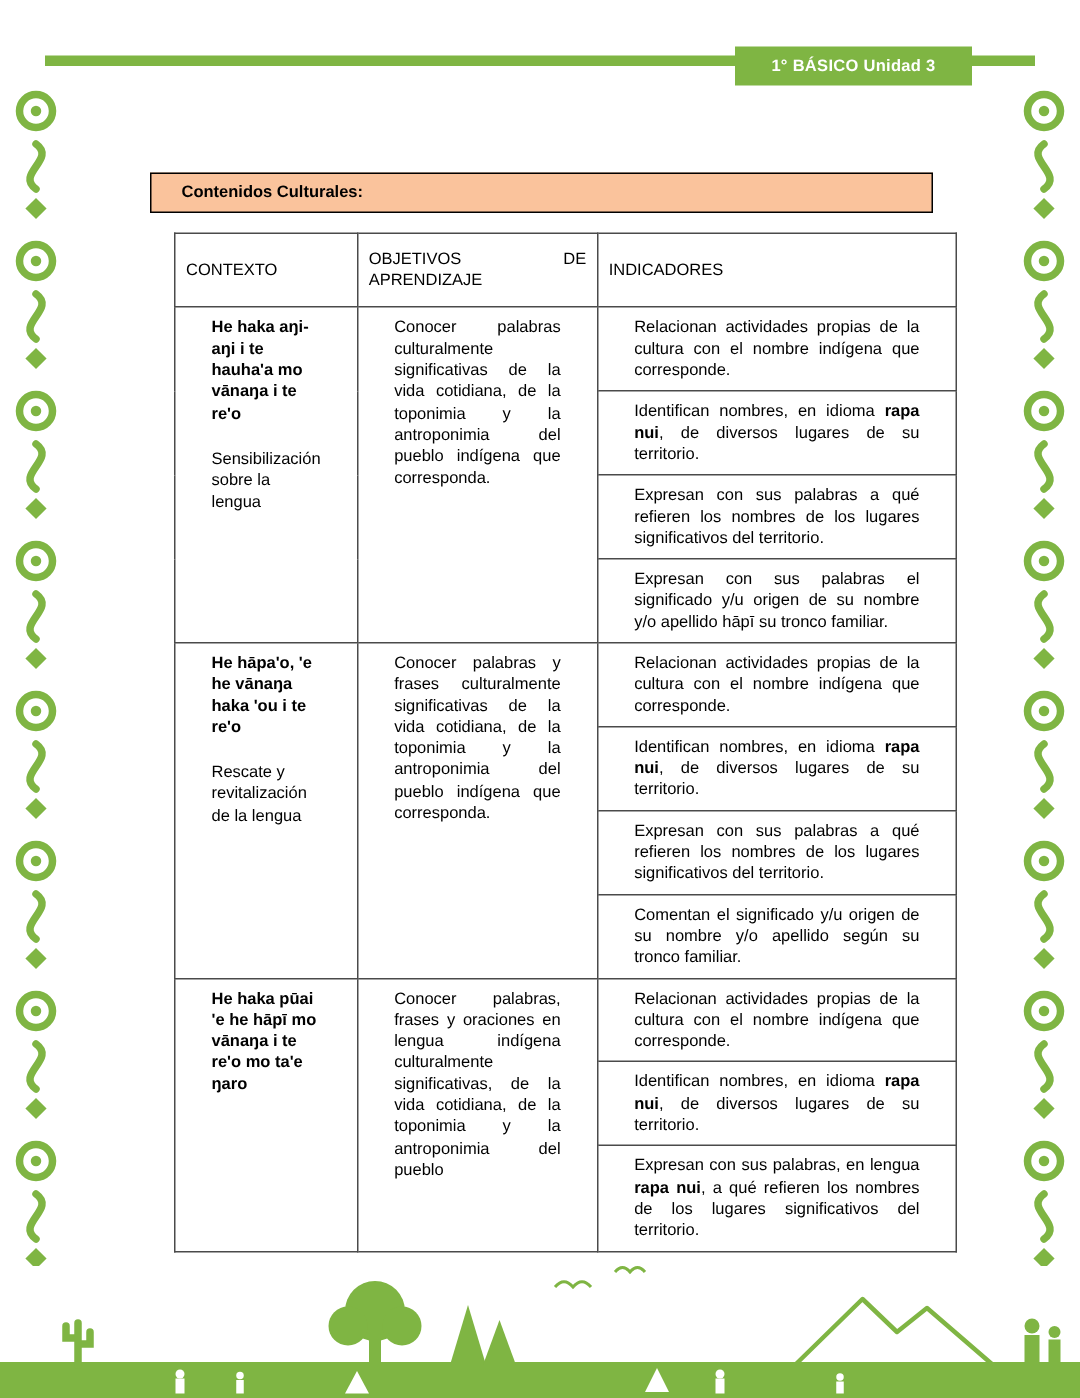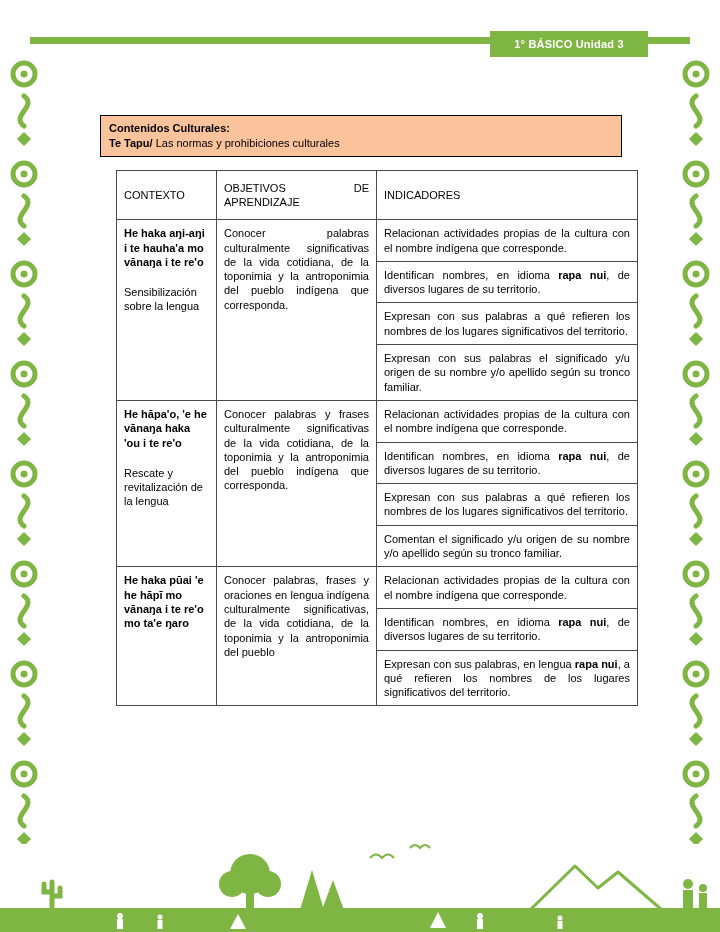--- a/index.html
+++ b/index.html
@@ -23,33 +23,33 @@
     padding:7px 14px;letter-spacing:.2px;
   }
   .side-border{position:absolute;top:54px;width:40px;height:790px;color:var(--accent-green);}
   .side-border.left{left:4px;}
   .side-border.right{right:4px;}
   .doc{
     position:absolute;left:100px;top:115px;width:522px;font-size:11px;line-height:1.35;
   }
   .cc-block{
     border:1px solid #000;background:var(--contenidos-bg);
-    padding:5px 8px;
+    padding:5px 20px;
   }
   .cc-block .b{font-weight:bold;}
   .eje-block{
     border:1px solid #000;border-top:none;background:var(--eje-bg);
     padding:5px 8px;font-weight:bold;text-align:justify;
   }
   .main-table{
     margin-top:13px;width:100%;border-collapse:collapse;font-size:11px;line-height:1.3;margin-left:16px;
   }
   .main-table td{
     border:1px solid var(--table-border);
-    padding:6px 7px;vertical-align:top;
+    padding:6px 24px;vertical-align:top;
   }
   .main-table td.hdr{padding:10px 7px;vertical-align:middle;}
   .hdr-justify{text-align:justify;}
   .ctx-bold{font-weight:bold;}
   .ctx-note{margin-top:16px;}
   .obj{text-align:justify;}
   .ind{text-align:justify;}
   .b{font-weight:bold;}
   .bottom-landscape{
     position:absolute;left:0;bottom:0;width:720px;height:100px;
@@ -86,21 +86,20 @@
       </pattern>
     </defs>
     <rect width="40" height="790" fill="url(#koruR)"></rect>
   </svg>
 </div>
 
 <div class="doc">
 
   <div class="cc-block">
     <div class="b">Contenidos Culturales:</div>
-    <div><span class="b">Te Tapu/</span><span> Las normas y prohibiciones culturales</span></div>
   </div>
 
 
   <table class="main-table">
     <colgroup>
       <col style="width:100px">
       <col style="width:160px">
       <col>
     </colgroup>
     <tbody>
@@ -118,21 +117,21 @@
         <td rowspan="4" class="obj">Conocer palabras culturalmente significativas de la vida cotidiana, de la toponimia y la antroponimia del pueblo indígena que corresponda.</td>
         <td class="ind"><span>Relacionan actividades propias de la cultura con el nombre indígena que corresponde.</span><span class="b"></span><span></span></td>
       </tr>
       <tr>
         <td class="ind"><span>Identifican nombres, en idioma </span><span class="b">rapa nui</span><span>, de diversos lugares de su territorio.</span></td>
       </tr>
       <tr>
         <td class="ind"><span>Expresan con sus palabras a qué refieren los nombres de los lugares significativos del territorio.</span><span class="b"></span><span></span></td>
       </tr>
       <tr>
-        <td class="ind"><span>Expresan con sus palabras el significado y/u origen de su nombre y/o apellido según su tronco familiar.</span><span class="b"></span><span></span></td>
+        <td class="ind"><span>Expresan con sus palabras el significado y/u origen de su nombre y/o apellido hāpī su tronco familiar.</span><span class="b"></span><span></span></td>
       </tr>
 
       <tr>
         <td rowspan="4">
           <div class="ctx-bold">He hāpa'o, 'e he vānaŋa haka 'ou i te re'o</div>
           <div class="ctx-note">Rescate y revitalización de la lengua</div>
         </td>
         <td rowspan="4" class="obj">Conocer palabras y frases culturalmente significativas de la vida cotidiana, de la toponimia y la antroponimia del pueblo indígena que corresponda.</td>
         <td class="ind"><span>Relacionan actividades propias de la cultura con el nombre indígena que corresponde.</span><span class="b"></span><span></span></td>
       </tr>

